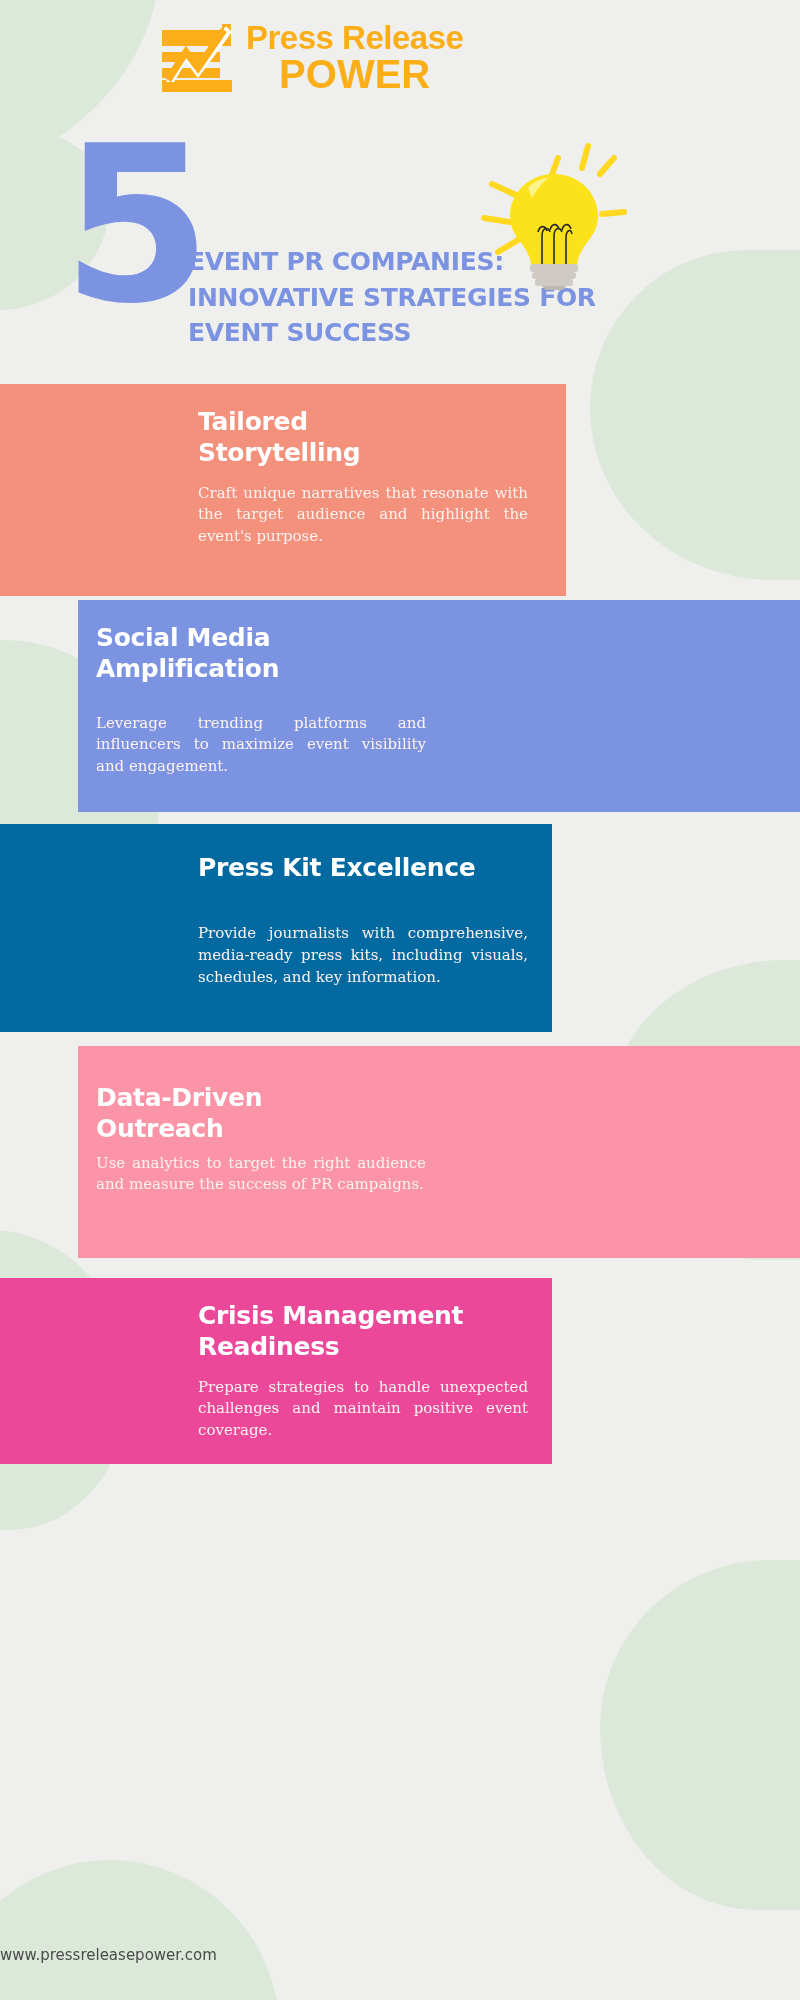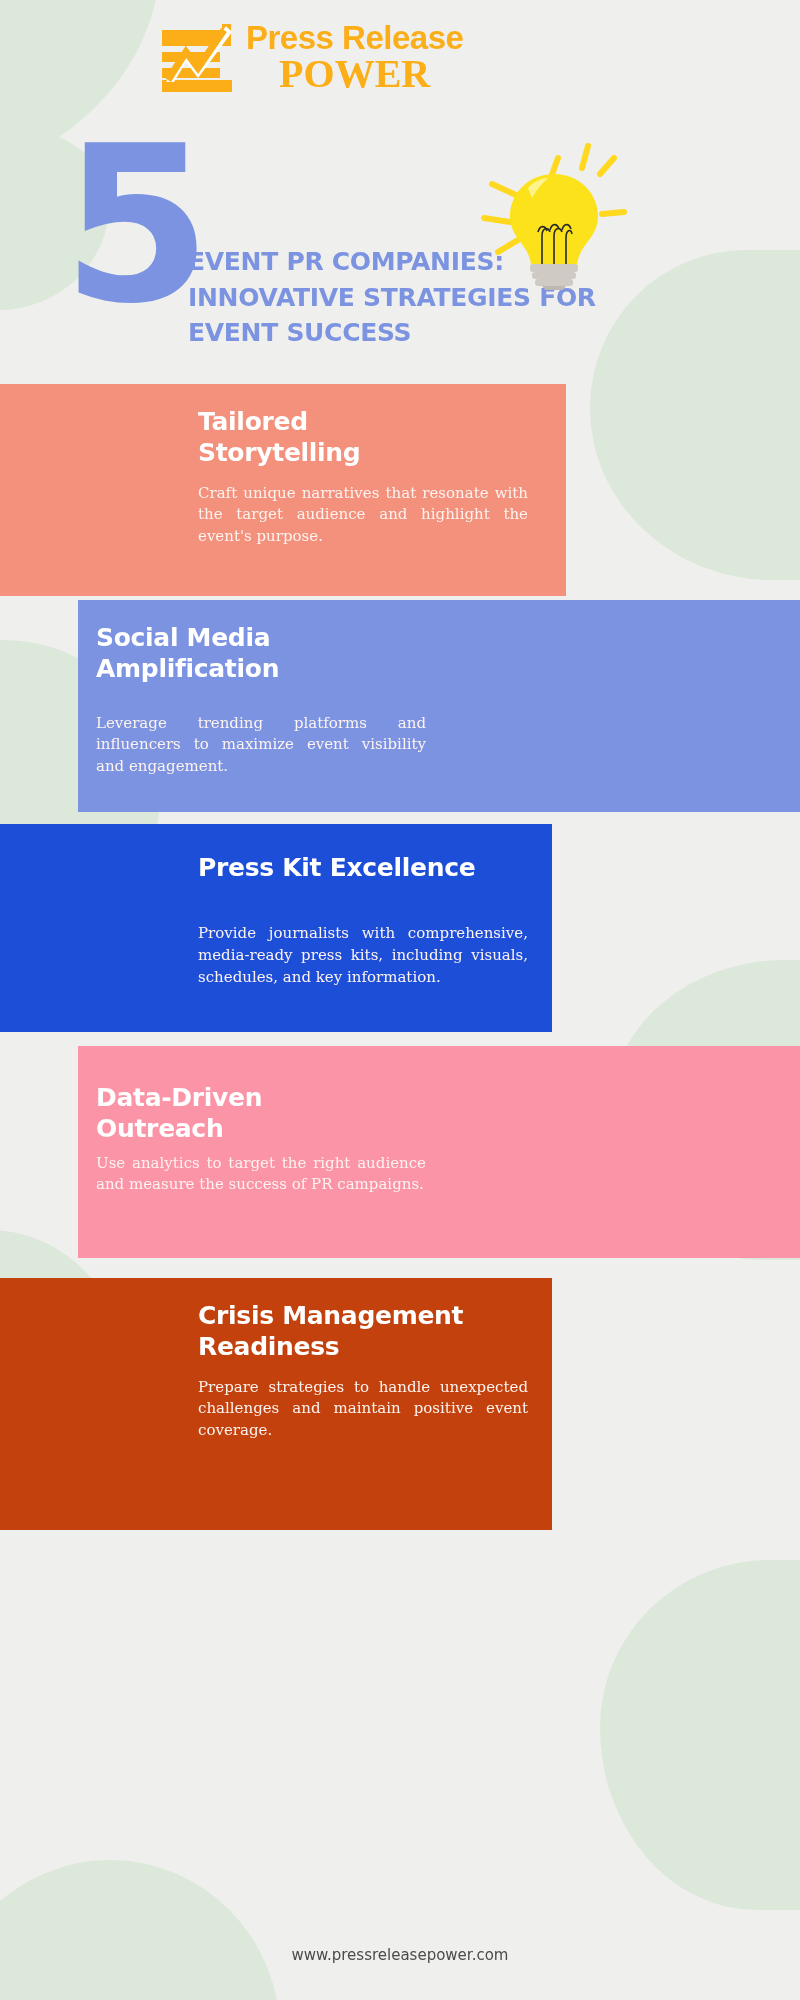--- a/index.html
+++ b/index.html
@@ -53,21 +53,21 @@
     position:absolute;left:160px;top:14px;width:320px;height:88px;z-index:5;
     display:flex;align-items:center;
   }
   .logo-mark{width:82px;height:72px;flex:0 0 82px;margin-right:4px;}
   .logo-text{display:flex;flex-direction:column;line-height:0.92;}
   .logo-line1{
     font-family:Liberation Sans, sans-serif;
     font-weight:bold;font-size:33px;color:#FBAE17;letter-spacing:-0.5px;
   }
   .logo-line2{
-    font-family:Liberation Serif, serif;
+    font-family:Liberation Sans, sans-serif;
     font-weight:bold;font-size:40px;color:#FBAE17;letter-spacing:0px;
     text-align:center;margin-top:2px;
   }
 
   
   .header{position:absolute;left:0;top:130px;width:800px;height:250px;z-index:5;}
   .big-five{
     position:absolute;left:62px;top:12px;
     font-family:"DejaVu Sans", sans-serif;
     font-weight:bold;font-size:215px;line-height:0.78;
@@ -104,35 +104,35 @@
   }
 
   #card1{left:0;top:384px;width:566px;height:212px;background:#F3917C;}
   #card1 .inner{position:absolute;left:198px;top:22px;width:330px;}
   #card1 .c-body{margin-top:14px;}
 
   #card2{left:78px;top:600px;width:722px;height:212px;background:#7B93E0;}
   #card2 .inner{position:absolute;left:18px;top:22px;width:330px;}
   #card2 .c-body{margin-top:28px;}
 
-  #card3{left:0;top:824px;width:552px;height:208px;background:#1d4ed8;}
+  #card3{left:0;top:824px;width:552px;height:208px;background:#0369a1;}
   #card3 .inner{position:absolute;left:198px;top:28px;width:330px;}
   #card3 .c-body{margin-top:40px;}
 
   #card4{left:78px;top:1046px;width:722px;height:212px;background:#FB94A6;text-decoration:underline;}
   #card4 .inner{position:absolute;left:18px;top:36px;width:330px;}
   #card4 .c-body{margin-top:8px;}
 
-  #card5{left:0;top:1278px;width:552px;height:252px;background:#c2410c;text-decoration:underline;}
+  #card5{left:0;top:1278px;width:552px;height:186px;background:#ec4899;text-decoration:underline;}
   #card5 .inner{position:absolute;left:198px;top:22px;width:330px;}
   #card5 .c-body{margin-top:14px;}
 
   
   .footer{
-    position:absolute;left:0;bottom:36px;width:800px;text-align:center;z-index:6;
+    position:absolute;left:0;bottom:36px;width:800px;z-index:6;
     font-family:"DejaVu Sans", sans-serif;font-size:15px;color:#4B4B4B;
   }
 </style>
 </head>
 <body>
 
 <div id="page">
 
   <div class="blob blob-tl"></div>
   <div class="blob blob-tl2"></div>

